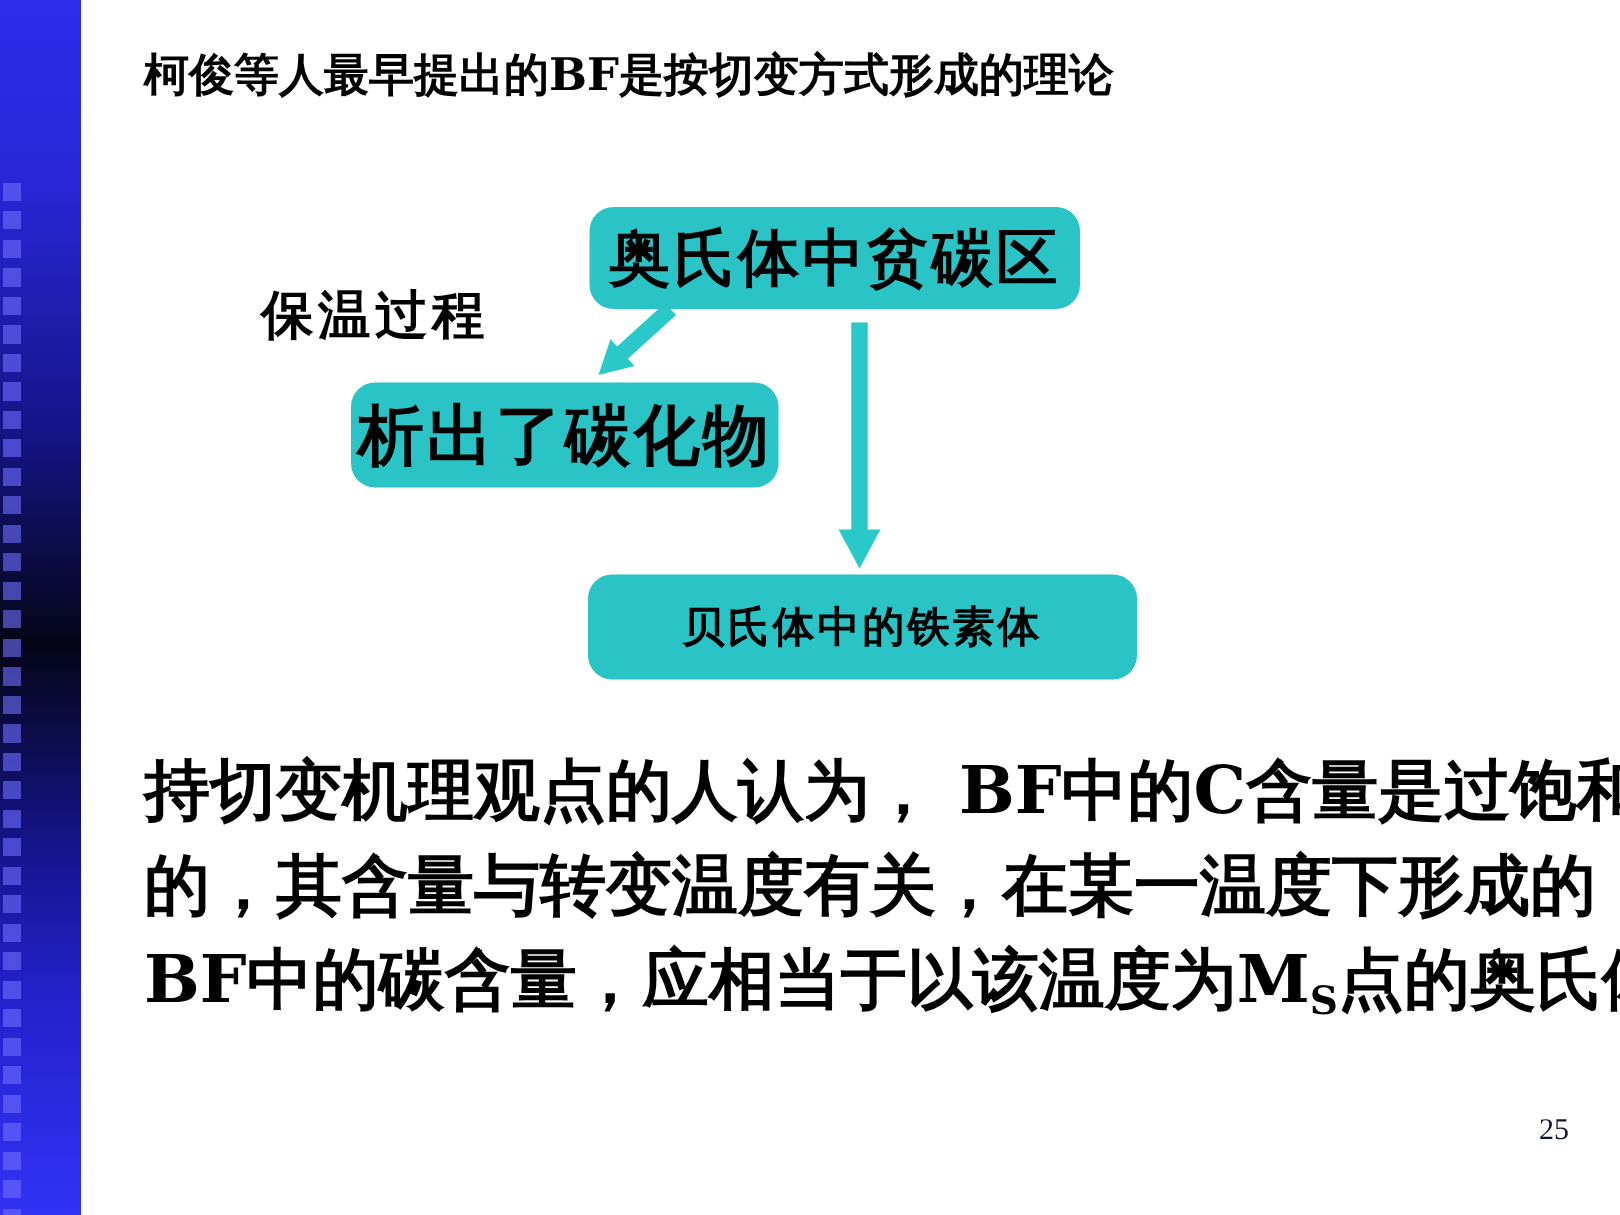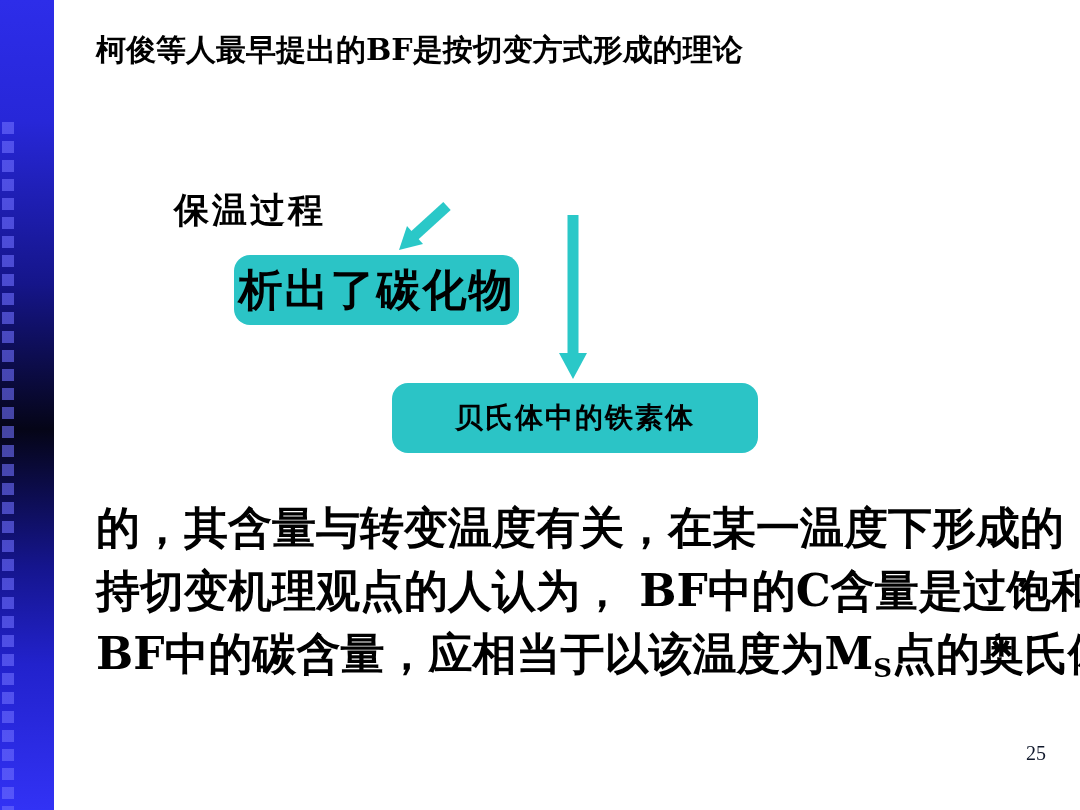--- a/index.html
+++ b/index.html
@@ -76,33 +76,36 @@
     <g class="arrow-shape">
       <line x1="447" y1="206" x2="414" y2="236" stroke-width="11" class="arrow-stroke" stroke="#2ac8c8"></line>
       <polygon points="399,250 407,226 423,244" class="arrow-fill" fill="#2ac8c8"></polygon>
     </g>
     <g class="arrow-shape">
       <line x1="573" y1="215" x2="573" y2="355" stroke-width="11" class="arrow-stroke" stroke="#2ac8c8"></line>
       <polygon points="559,353 587,353 573,379" class="arrow-fill" fill="#2ac8c8"></polygon>
     </g>
   </svg>
 
+  <div class="flow-box box-top" style="background: rgb(43, 196, 198);">
+    <span>奥氏体中贫碳区</span>
+  </div>
 
   <div class="arrow-label label-isothermal">保温过程</div>
 
   <div class="flow-box box-left" style="background: rgb(43, 196, 198);">
     <span>析出了碳化物</span>
   </div>
 
 
   <div class="flow-box box-bottom" style="background: rgb(43, 196, 198);">
     <span>贝氏体中的铁素体</span>
   </div>
 
   <div class="body-text">
+    <div class="body-line">持切变机理观点的人认为， BF中的C含量是过饱和</div>
     <div class="body-line">的，其含量与转变温度有关，在某一温度下形成的</div>
-    <div class="body-line">持切变机理观点的人认为， BF中的C含量是过饱和</div>
     <div class="body-line"><span>BF中的碳含量，应相当于以该温度为M</span><span class="subscript">S</span><span>点的奥氏体</span></div>
   </div>
 
   <div class="page-number">25</div>
 
 </div>
 
 </body></html>

